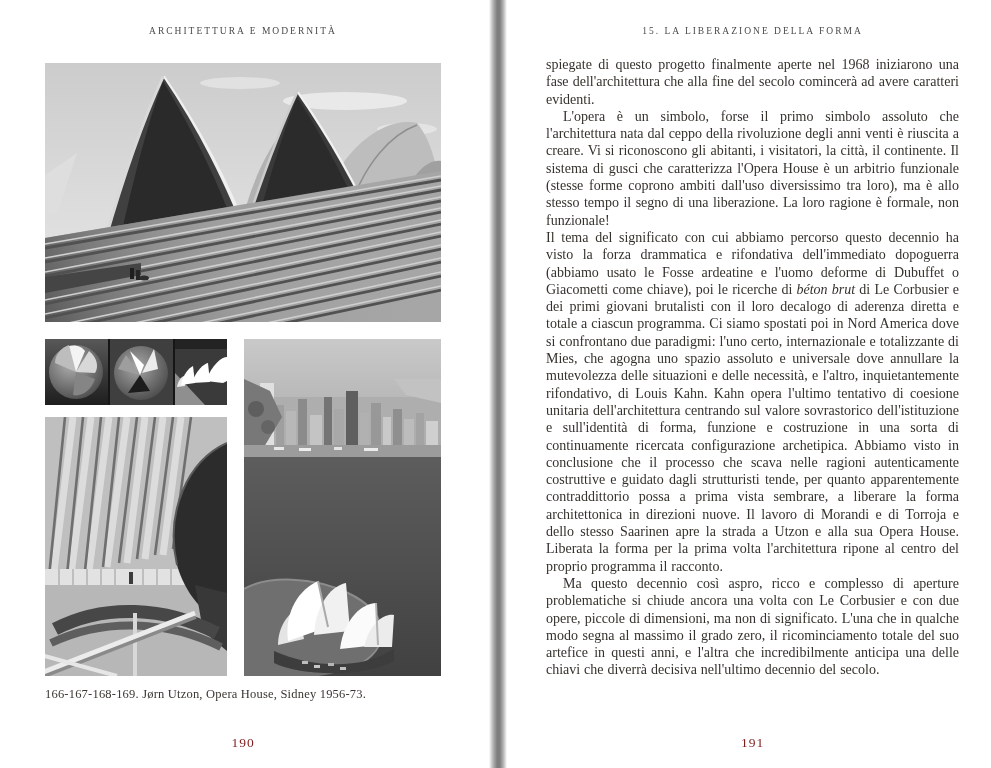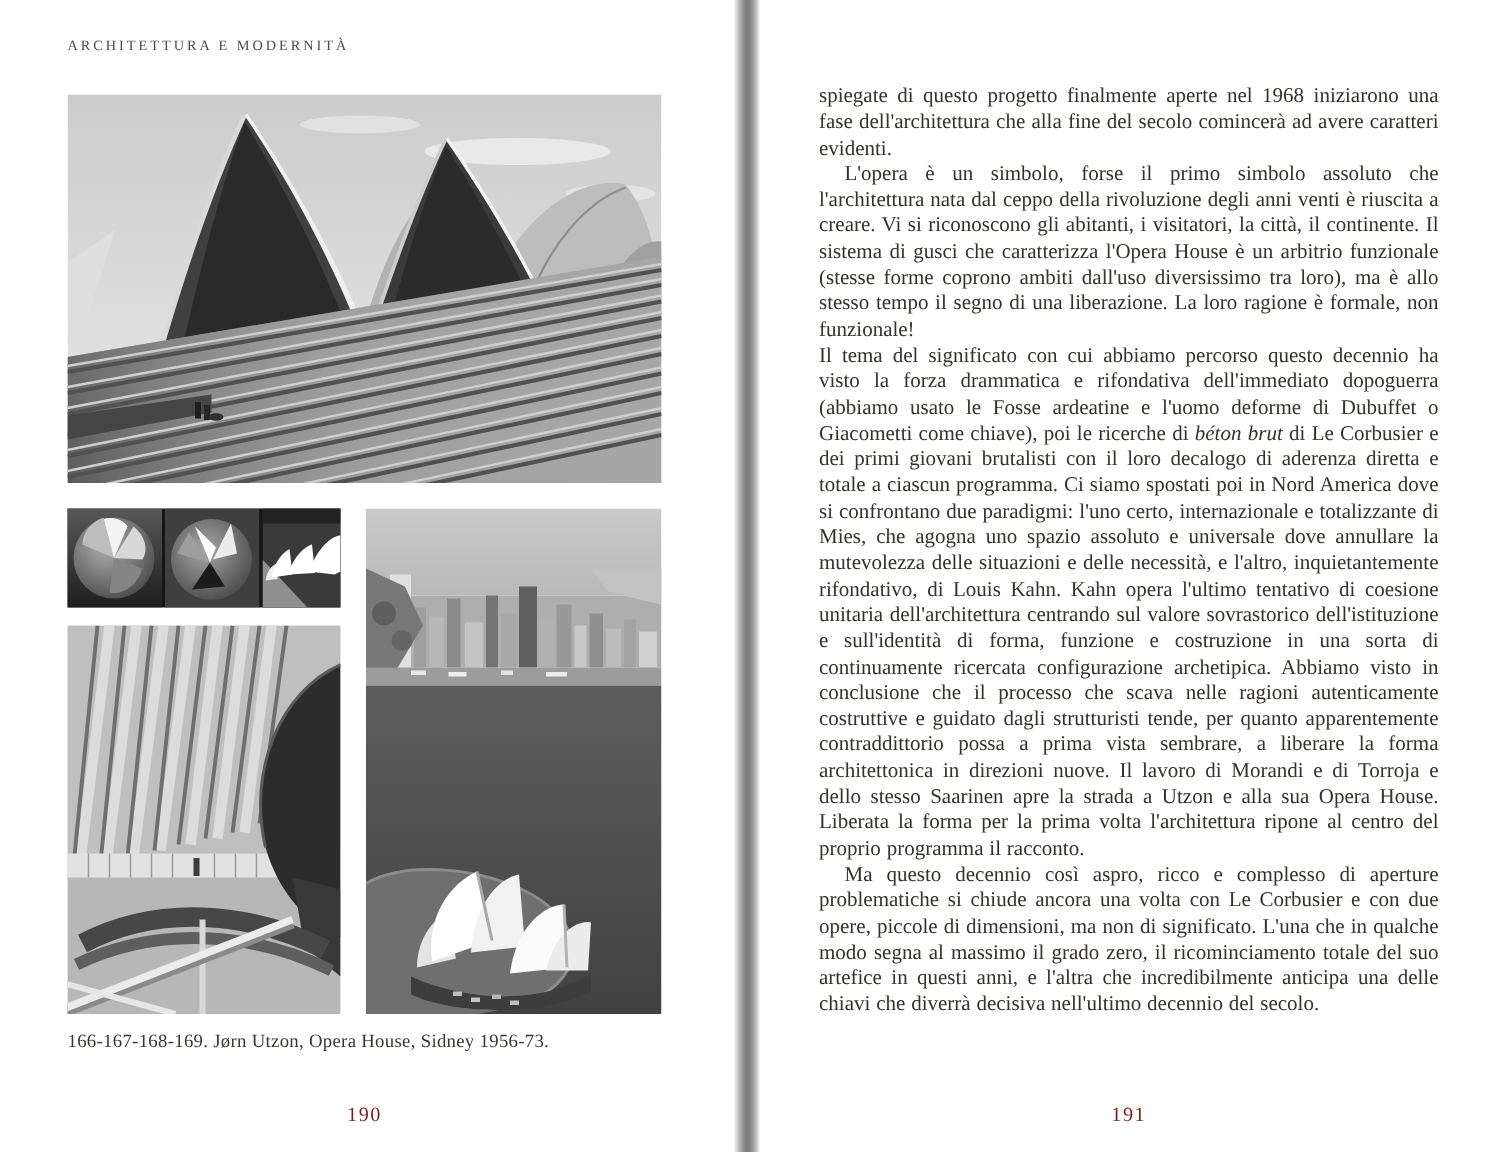--- a/index.html
+++ b/index.html
@@ -12,21 +12,21 @@
     color:#35312c;
   }
   .page{position:absolute;top:0;height:768px;}
   .page.left{left:0;width:490px;}
   .page.right{left:507px;width:484px;}
   .gutter{
     position:absolute;left:489px;top:0;width:18px;height:768px;
     background:linear-gradient(to right,#ffffff 0%,#b5b5b5 22%,#7e7e7e 45%,#7e7e7e 60%,#b5b5b5 80%,#ffffff 100%);
   }
   .running-header{
-    position:absolute;text-align:left;
+    position:absolute;text-align:center;
     font-size:9.5px;letter-spacing:2px;color:#4a4a4a;
     text-transform:uppercase;white-space:nowrap;
   }
   .running-header.lh{left:45px;width:396px;top:26px;}
   .running-header.rh{left:39px;width:413px;top:26px;}
   .pageno{
     position:absolute;text-align:center;font-size:13.5px;color:#7f1d1d;letter-spacing:1px;
   }
   .pageno.lp{left:45px;width:396px;top:735px;}
   .pageno.rp{left:39px;width:413px;top:735px;}
@@ -253,20 +253,21 @@
 
     <div class="caption">166-167-168-169. Jørn Utzon, Opera House, Sidney 1956-73.</div>
 
     <div class="pageno lp">190</div>
   </section>
 
   <div class="gutter"></div>
 
   <section class="page right">
 
+    <div class="running-header rh">15. LA LIBERAZIONE DELLA FORMA</div>
 
     <div class="textcol">
       <p>spiegate di questo progetto finalmente aperte nel 1968 iniziarono una fase dell'architettura che alla fine del secolo comincerà ad avere caratteri evidenti.</p>
       <p class="ind">L'opera è un simbolo, forse il primo simbolo assoluto che l'architettura nata dal ceppo della rivoluzione degli anni venti è riuscita a creare. Vi si riconoscono gli abitanti, i visitatori, la città, il continente. Il sistema di gusci che caratterizza l'Opera House è un arbitrio funzionale (stesse forme coprono ambiti dall'uso diversissimo tra loro), ma è allo stesso tempo il segno di una liberazione. La loro ragione è formale, non funzionale!</p>
       <p><span>Il tema del significato con cui abbiamo percorso questo decennio ha visto la forza drammatica e rifondativa dell'immediato dopoguerra (abbiamo usato le Fosse ardeatine e l'uomo deforme di Dubuffet o Giacometti come chiave), poi le ricerche di </span><em>béton brut</em><span> di Le Corbusier e dei primi giovani brutalisti con il loro decalogo di aderenza diretta e totale a ciascun programma. Ci siamo spostati poi in Nord America dove si confrontano due paradigmi: l'uno certo, internazionale e totalizzante di Mies, che agogna uno spazio assoluto e universale dove annullare la mutevolezza delle situazioni e delle necessità, e l'altro, inquietantemente rifondativo, di Louis Kahn. Kahn opera l'ultimo tentativo di coesione unitaria dell'architettura centrando sul valore sovrastorico dell'istituzione e sull'identità di forma, funzione e costruzione in una sorta di continuamente ricercata configurazione archetipica. Abbiamo visto in conclusione che il processo che scava nelle ragioni autenticamente costruttive e guidato dagli strutturisti tende, per quanto apparentemente contraddittorio possa a prima vista sembrare, a liberare la forma architettonica in direzioni nuove. Il lavoro di Morandi e di Torroja e dello stesso Saarinen apre la strada a Utzon e alla sua Opera House. Liberata la forma per la prima volta l'architettura ripone al centro del proprio programma il racconto.</span></p>
       <p class="ind">Ma questo decennio così aspro, ricco e complesso di aperture problematiche si chiude ancora una volta con Le Corbusier e con due opere, piccole di dimensioni, ma non di significato. L'una che in qualche modo segna al massimo il grado zero, il ricominciamento totale del suo artefice in questi anni, e l'altra che incredibilmente anticipa una delle chiavi che diverrà decisiva nell'ultimo decennio del secolo.</p>
     </div>
 
     <div class="pageno rp">191</div>
   </section>

